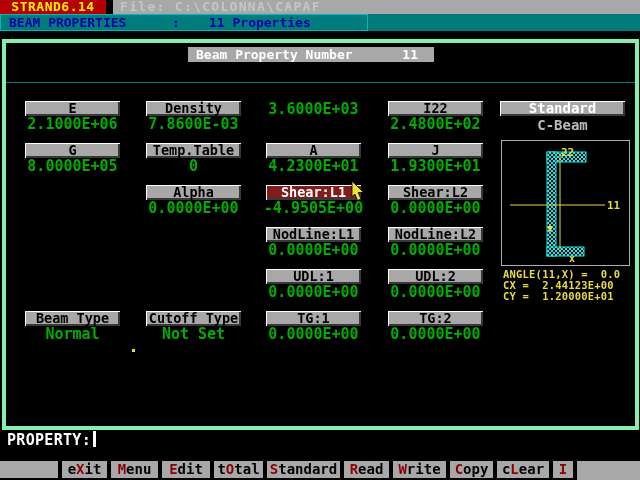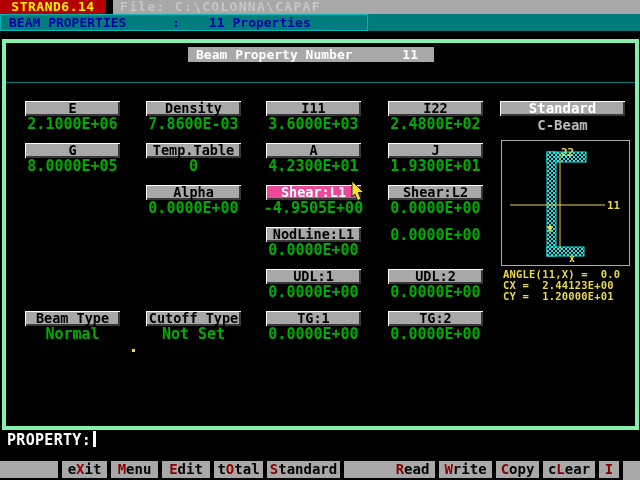--- a/index.html
+++ b/index.html
@@ -24,21 +24,21 @@
   .title-bar{position:absolute;left:182px;top:4px;width:246px;height:15px;background:#A8A8A8;
              color:#FFF;font-size:13px;line-height:15px;}
   .title-bar .tl{position:absolute;left:8px;}
   .title-bar .tn{position:absolute;right:16px;}
   .separator{position:absolute;left:0;top:39px;width:100%;height:1px;background:#007878;}
   
   .cell{position:absolute;width:115px;text-align:center;}
   .pbtn{width:95px;height:15px;margin:0 auto;background:#A8A8A8;color:#000;font-size:13.5px;
         line-height:15px;white-space:pre;
         box-shadow:inset 1px 1px 0 #FFFFFF,inset -2px -2px 0 #383838;}
-  .pbtn.selected{background:#ec4899;color:#FFFFFF;}
+  .pbtn.selected{background:#7f1d1d;color:#FFFFFF;}
   .pval{margin-top:2px;color:#00AC00;font-size:15px;line-height:13px;white-space:pre;}
   
   .std-button{position:absolute;left:494px;top:58px;width:125px;height:15px;background:#A8A8A8;
               color:#FFF;text-align:center;font-size:14px;line-height:15px;
               box-shadow:inset 1px 1px 0 #FFFFFF,inset -2px -2px 0 #383838;}
   .shape-name{position:absolute;left:494px;top:74px;width:125px;text-align:center;color:#BCBCBC;font-size:14px;}
   .shape-diagram{position:absolute;left:495px;top:97px;}
   .info-line{position:absolute;left:497px;color:#E8D84C;font-size:10.5px;line-height:11px;white-space:pre;letter-spacing:.2px;}
   .stray-dot{position:absolute;left:126px;top:306px;width:3px;height:3px;background:#E8D84C;}
   
@@ -81,21 +81,20 @@
     <div id="prop-grid">
         <div class="cell" style="left: 9px; top: 58px;">
           <div class="pbtn">E</div>
           <div class="pval">2.1000E+06</div>
         </div>
         <div class="cell" style="left: 130px; top: 58px;">
           <div class="pbtn">Density</div>
           <div class="pval">7.8600E-03</div>
         </div>
         <div class="cell" style="left: 250px; top: 58px;">
-          <div class="pbtn">I11</div>
           <div class="pval">3.6000E+03</div>
         </div>
         <div class="cell" style="left: 372px; top: 58px;">
           <div class="pbtn">I22</div>
           <div class="pval">2.4800E+02</div>
         </div>
         <div class="cell" style="left: 9px; top: 100px;">
           <div class="pbtn">G</div>
           <div class="pval">8.0000E+05</div>
         </div>
@@ -121,20 +120,21 @@
         </div>
         <div class="cell" style="left: 372px; top: 142px;">
           <div class="pbtn">Shear:L2</div>
           <div class="pval">0.0000E+00</div>
         </div>
         <div class="cell" style="left: 250px; top: 184px;">
           <div class="pbtn">NodLine:L1</div>
           <div class="pval">0.0000E+00</div>
         </div>
         <div class="cell" style="left: 372px; top: 184px;">
+          <div class="pbtn">NodLine:L2</div>
           <div class="pval">0.0000E+00</div>
         </div>
         <div class="cell" style="left: 250px; top: 226px;">
           <div class="pbtn">UDL:1</div>
           <div class="pval">0.0000E+00</div>
         </div>
         <div class="cell" style="left: 372px; top: 226px;">
           <div class="pbtn">UDL:2</div>
           <div class="pval">0.0000E+00</div>
         </div>
@@ -192,21 +192,21 @@
     <span>PROPERTY:</span><span class="cursor"></span>
   </div>
 
   <div class="menubar" id="menubar">
       <div class="mseg" style="width: 58px;"></div>
       <div class="menu-item" style="width: 45px;"><span>e</span><span class="hot">X</span><span>it</span></div>
       <div class="menu-item" style="width: 47px;"><span></span><span class="hot">M</span><span>enu</span></div>
       <div class="menu-item" style="width: 48px;"><span></span><span class="hot">E</span><span>dit</span></div>
       <div class="menu-item" style="width: 49px;"><span>t</span><span class="hot">O</span><span>tal</span></div>
       <div class="menu-item" style="width: 73px;"><span></span><span class="hot">S</span><span>tandard</span></div>
-      <div class="menu-item" style="width: 45px; padding-left: 46px;"><span></span><span class="hot">R</span><span>ead</span></div>
+      <div class="menu-item" style="width: 45px;"><span></span><span class="hot">R</span><span>ead</span></div>
       <div class="menu-item" style="width: 53px;"><span></span><span class="hot">W</span><span>rite</span></div>
       <div class="menu-item" style="width: 43px;"><span></span><span class="hot">C</span><span>opy</span></div>
       <div class="menu-item" style="width: 52px;"><span>c</span><span class="hot">L</span><span>ear</span></div>
       <div class="menu-item" style="width: 20px;"><span></span><span class="hot">I</span><span></span></div>
       <div class="mfill"></div>
     </div>
 
   <svg class="mouse" width="15" height="21" viewBox="0 0 15 21">
     <polygon points="1,0 12.5,11.5 7.2,11.5 10,18 6.6,19.5 3.8,13 1,15.8" fill="#F0E03C" stroke="#000" stroke-width="0.8"></polygon>
   </svg>

